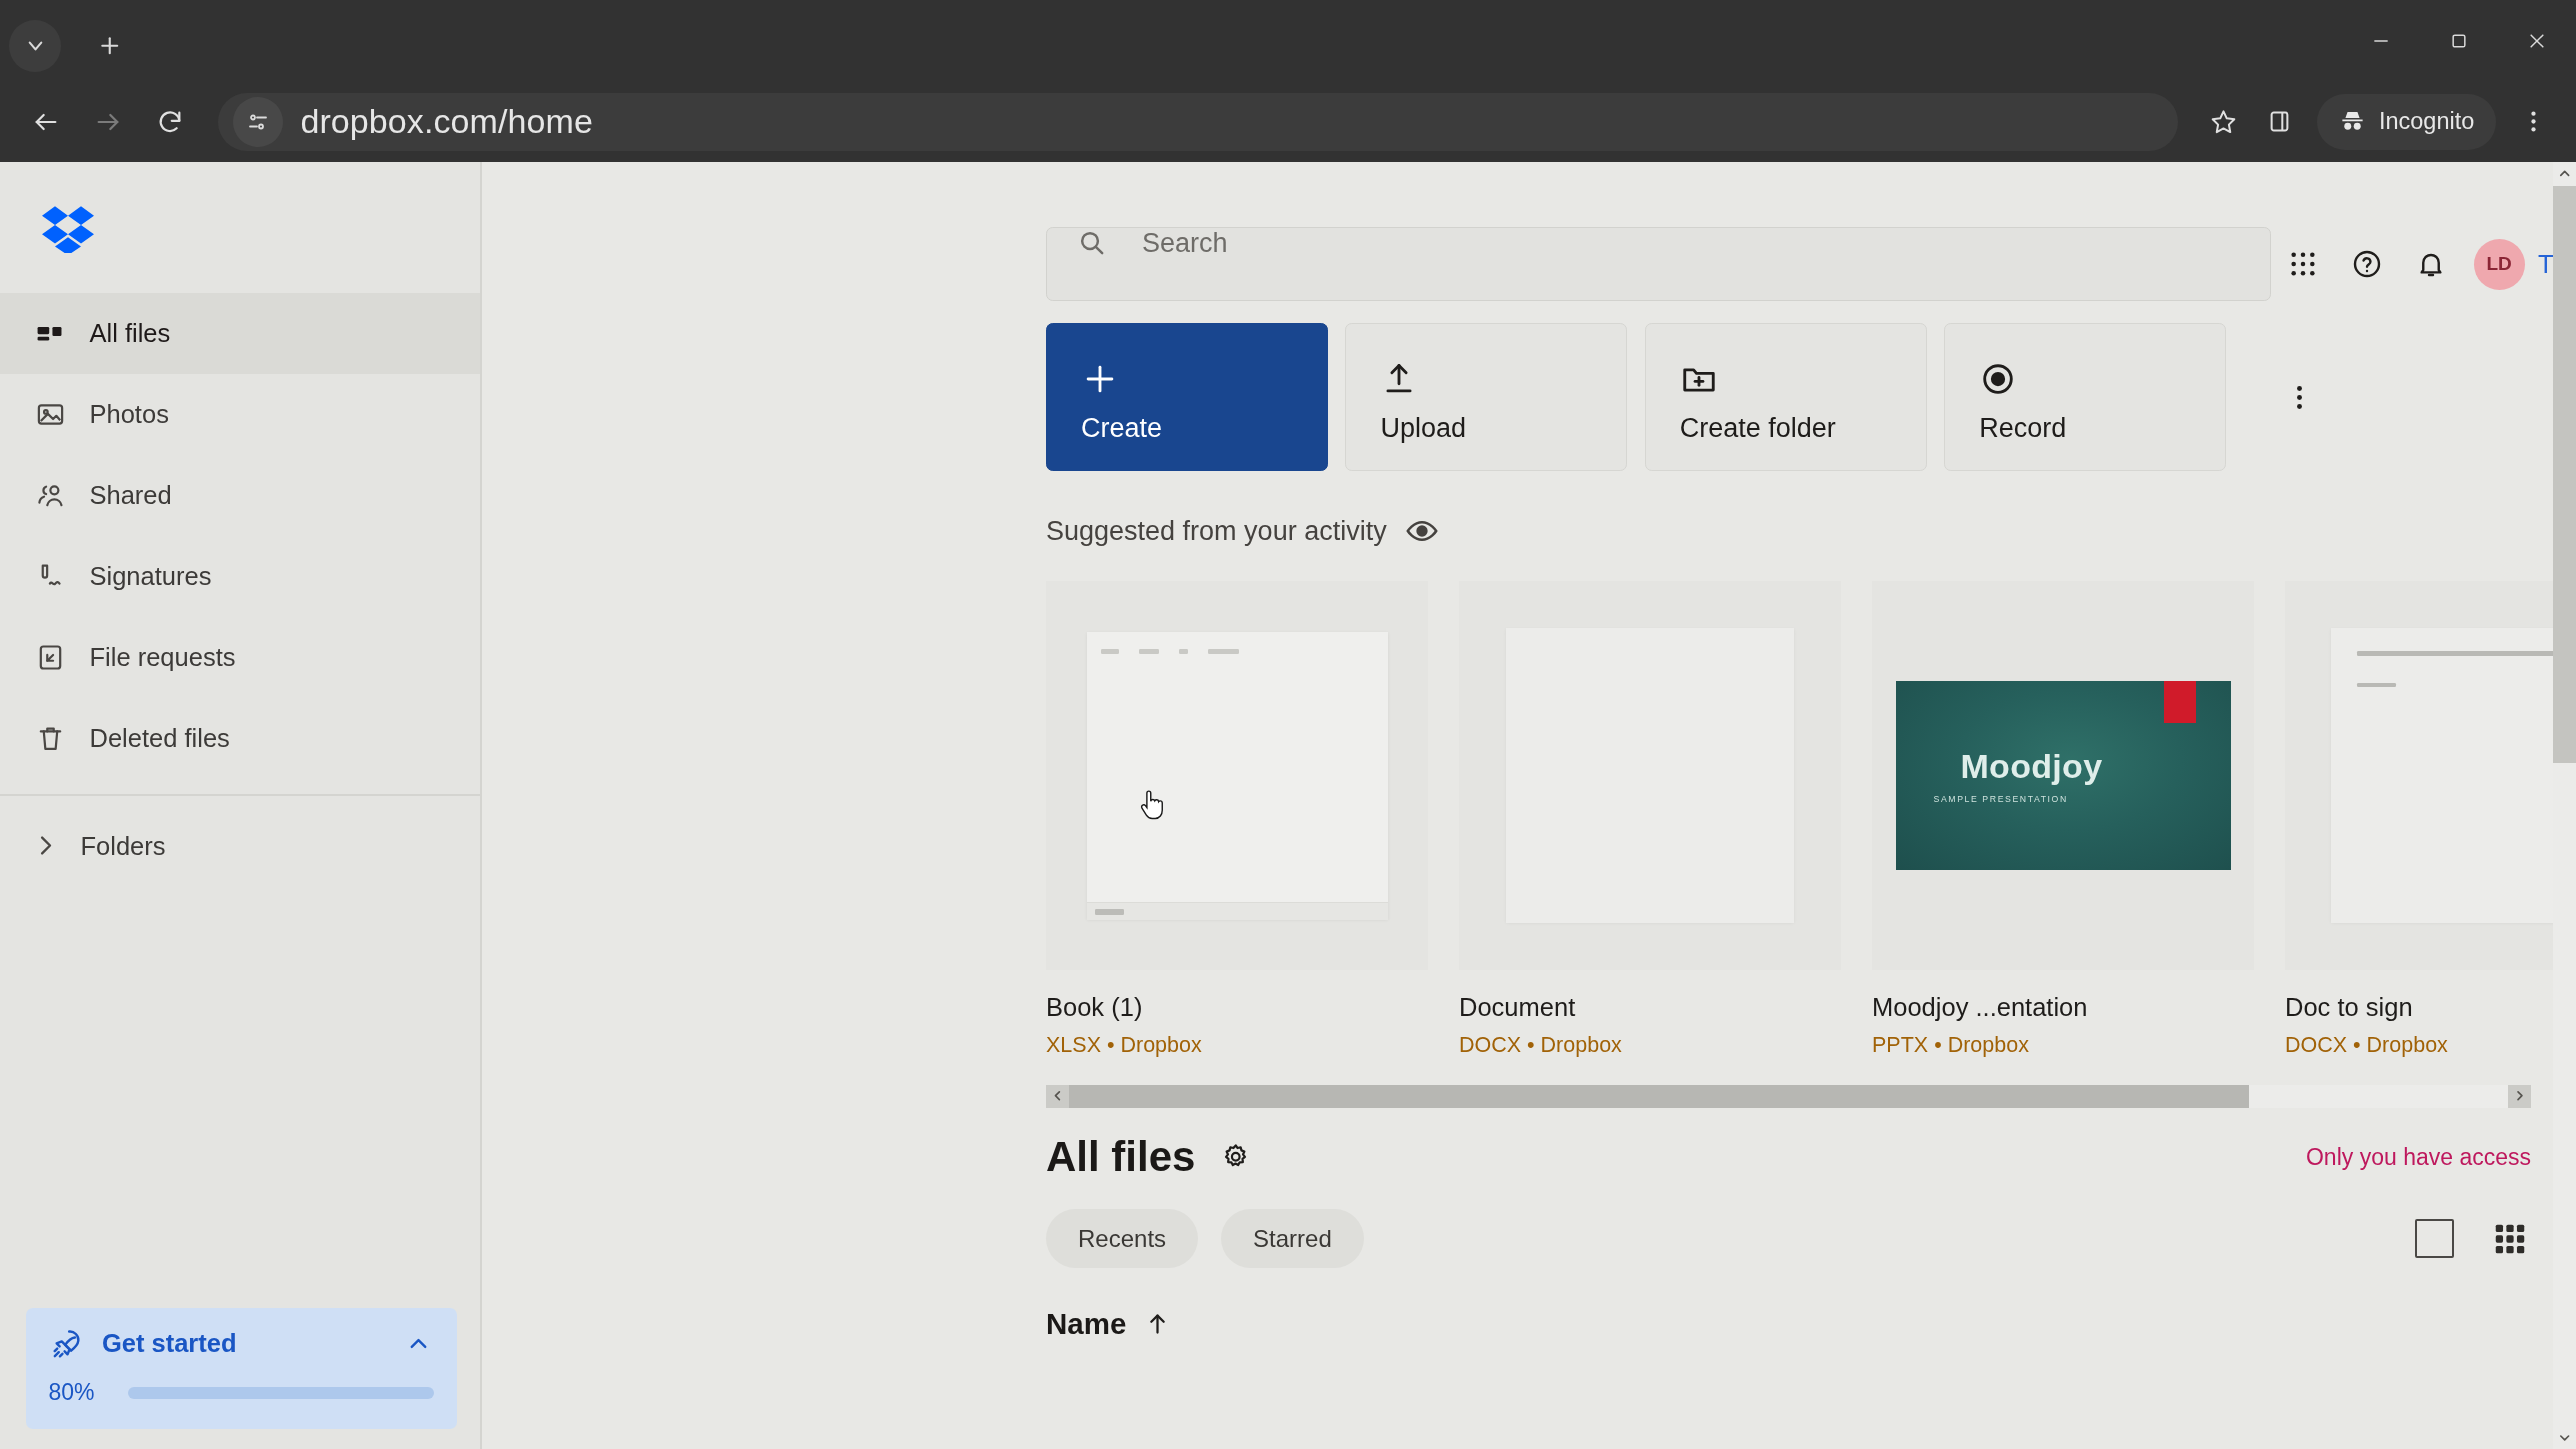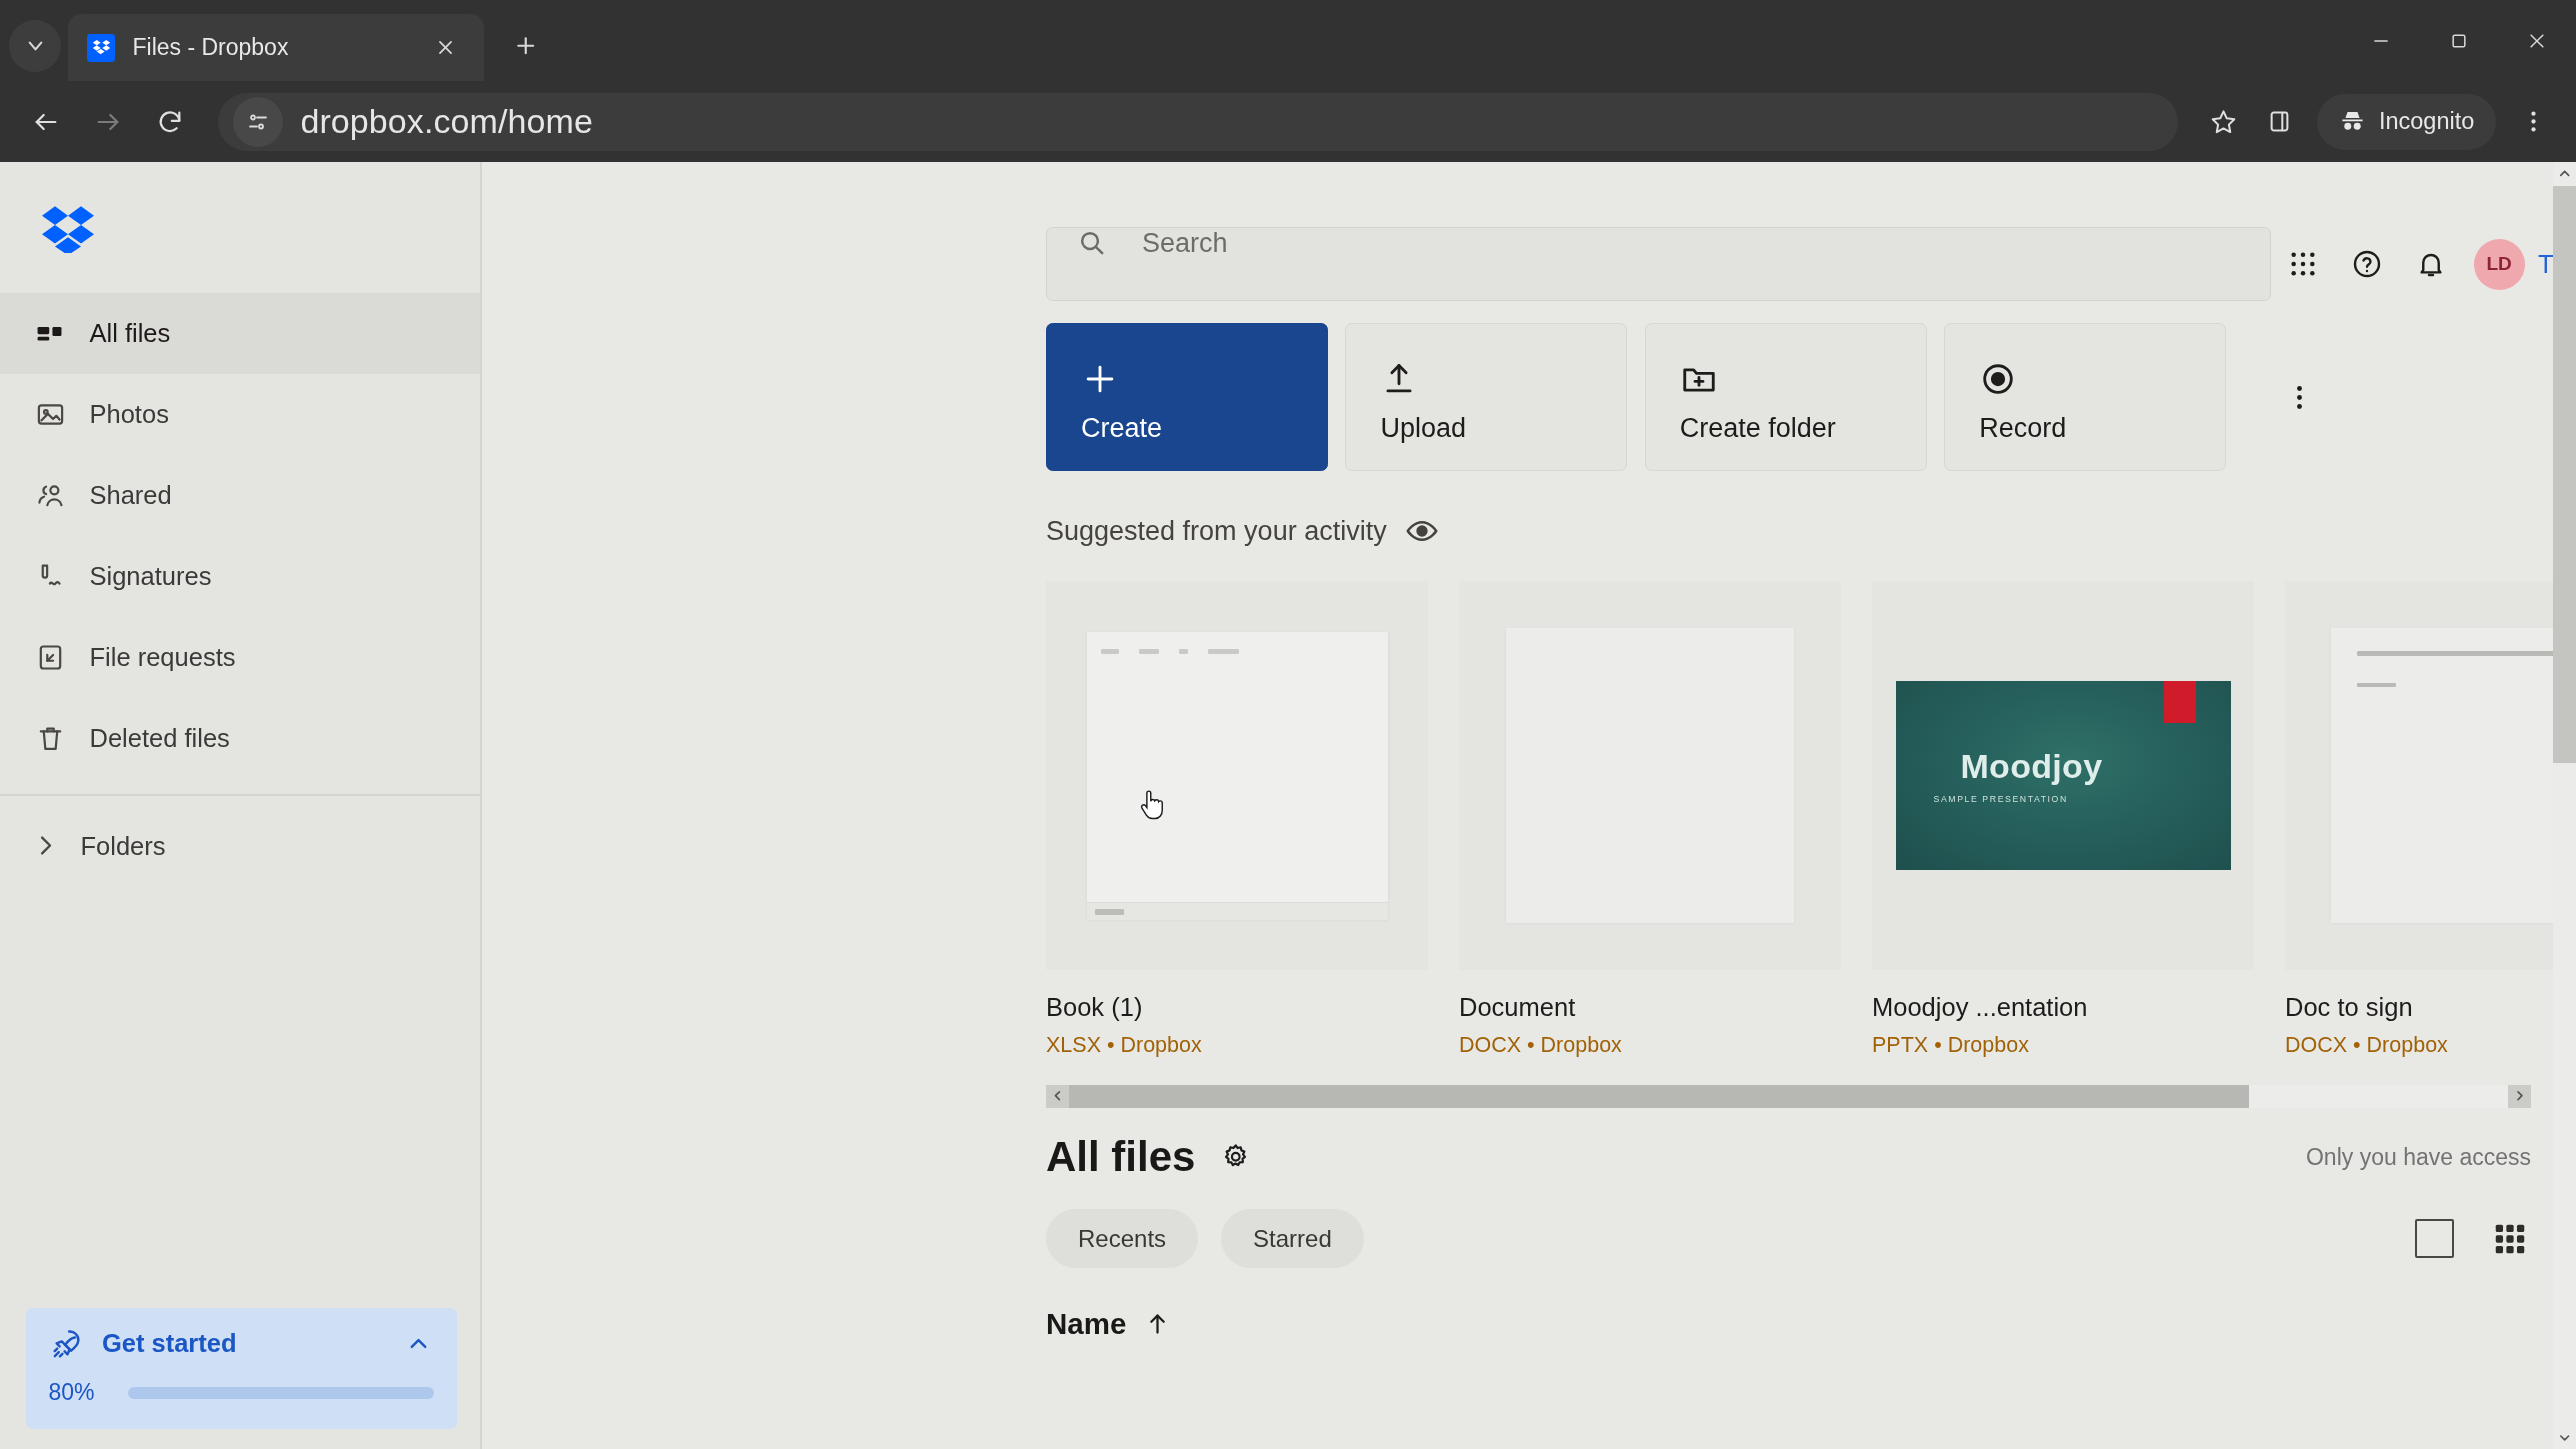--- a/index.html
+++ b/index.html
@@ -189,21 +189,21 @@
   .hrail-arrow { width:23px; height:23px; background:#cbcbc7; display:flex; align-items:center; justify-content:center; flex:0 0 auto; }
   .hrail-arrow svg { width:13.4px; height:13.4px; }
   .hrail-track { flex:1; height:23px; background:#ececea; position:relative; }
   .hrail-thumb { position:absolute; left:0; top:0; bottom:0; width:82%; background:#b7b7b3; }
 
   
   .af-row { display:flex; align-items:center; margin-top:25.5px; width:1485px; }
   .af-title { font-size:42px; font-weight:bold; color:#1b1917; }
   .af-gear { width:40px; height:40px; display:flex; align-items:center; justify-content:center; margin-left:20px; }
   .af-gear svg { width:29.5px; height:29.5px; }
-  .af-access { margin-left:auto; font-size:23px; color:#737373; }
+  .af-access { margin-left:auto; font-size:23px; color:#be185d; }
 
   .filters-row { display:flex; align-items:center; margin-top:28px; width:1485px; }
   .pill {
     height:59px; background:#dededa; border-radius:29.5px; display:flex; align-items:center;
     padding:0 32px; font-size:24px; color:#3a3835; margin-right:23px;
   }
   .view-toggles { margin-left:auto; display:flex; align-items:center; gap:32px; }
   .vt { width:43px; height:43px; display:flex; align-items:center; justify-content:center; }
   .vt svg { width:38px; height:38px; }
   .vt-box { width:39px; height:39px; border:2.7px solid #4a4845; border-radius:2px; }
@@ -223,34 +223,20 @@
 
 <div class="browser">
 
   <div class="tabstrip">
     <div class="tab-list-btn">
       <svg viewBox="0 0 24 24" fill="none" stroke="#d9d9d9" stroke-width="2.2" stroke-linecap="round" stroke-linejoin="round">
           <polyline points="6 9 12 16 18 9"></polyline>
         </svg>
     </div>
 
-    <div class="tab">
-      <span class="tab-favicon">
-        <svg viewBox="0 0 24 24" fill="#ffffff">
-            <path d="M6 2.5 1 5.9l5 3.4 5-3.4zM18 2.5l-5 3.4 5 3.4 5-3.4zM1 12.7l5 3.4 5-3.4-5-3.4zM18 9.3l-5 3.4 5 3.4 5-3.4zM6 17.2l5 3.4 5-3.4-5-3.3z"></path>
-          </svg>
-      </span>
-      <span class="tab-title">Files - Dropbox</span>
-      <span class="tab-close">
-        <svg viewBox="0 0 24 24" fill="none" stroke="#d9d9d9" stroke-width="2.2" stroke-linecap="round">
-            <line x1="5" y1="5" x2="19" y2="19"></line>
-            <line x1="19" y1="5" x2="5" y2="19"></line>
-          </svg>
-      </span>
-    </div>
 
     <div class="newtab-btn">
       <svg viewBox="0 0 24 24" fill="none" stroke="#d9d9d9" stroke-width="2" stroke-linecap="round">
           <line x1="12" y1="5" x2="12" y2="19"></line>
           <line x1="5" y1="12" x2="19" y2="12"></line>
         </svg>
     </div>
 
     <div class="wincontrols">
       <span class="wc">

